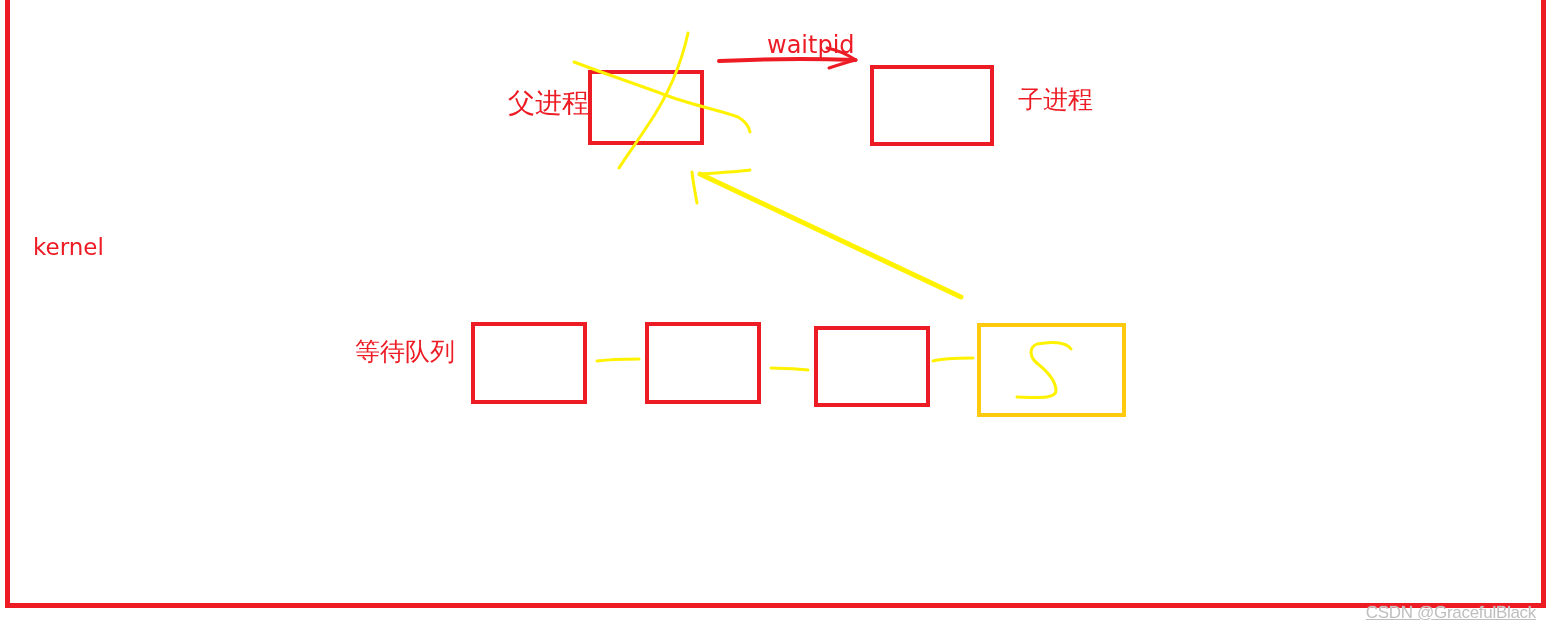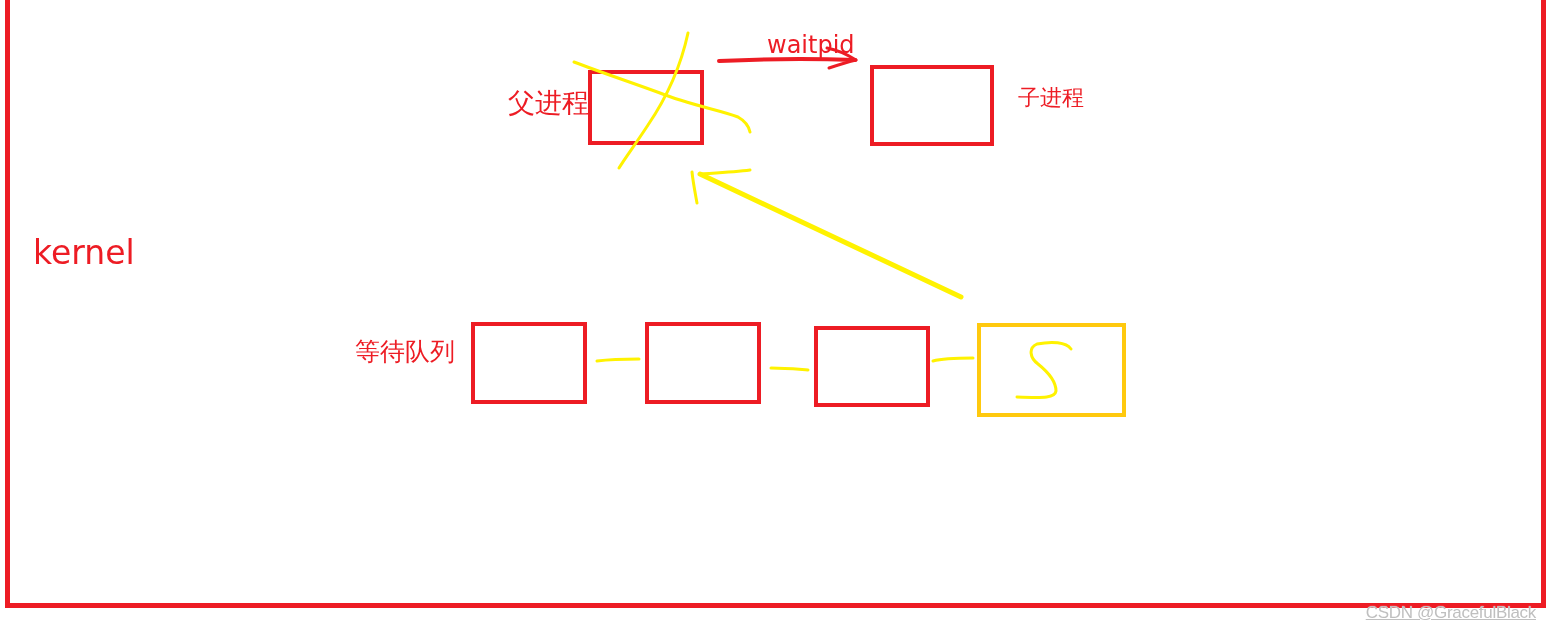--- a/index.html
+++ b/index.html
@@ -22,23 +22,23 @@
       height: 608px;
       border: 5px solid #ed1c24;
       box-sizing: content-box;
     }
     .label {
       position: absolute;
       color: #ed1c24;
       white-space: nowrap;
       line-height: 1;
     }
-    .lbl-kernel { left: 33px; top: 236px; font-size: 33px; }
+    .lbl-kernel { left: 33px; top: 236px; font-size: 23px; }
     .lbl-parent { left: 492px; top: 89px; font-size: 27px; margin-left: 16px; }
-    .lbl-child { left: 1018px; top: 87px; font-size: 22px; text-align: center; }
+    .lbl-child { left: 1018px; top: 87px; font-size: 25px; text-align: center; }
     .lbl-waitpid { left: 719px; top: 33px; font-size: 24px; margin-left: 48px; }
     .lbl-queue { left: 355px; top: 339px; font-size: 25px; }
 
     .box {
       position: absolute;
       border: 4px solid #ed1c24;
       box-sizing: border-box;
       background: transparent;
     }
     .box.yellow { border-color: #ffc90e; }

